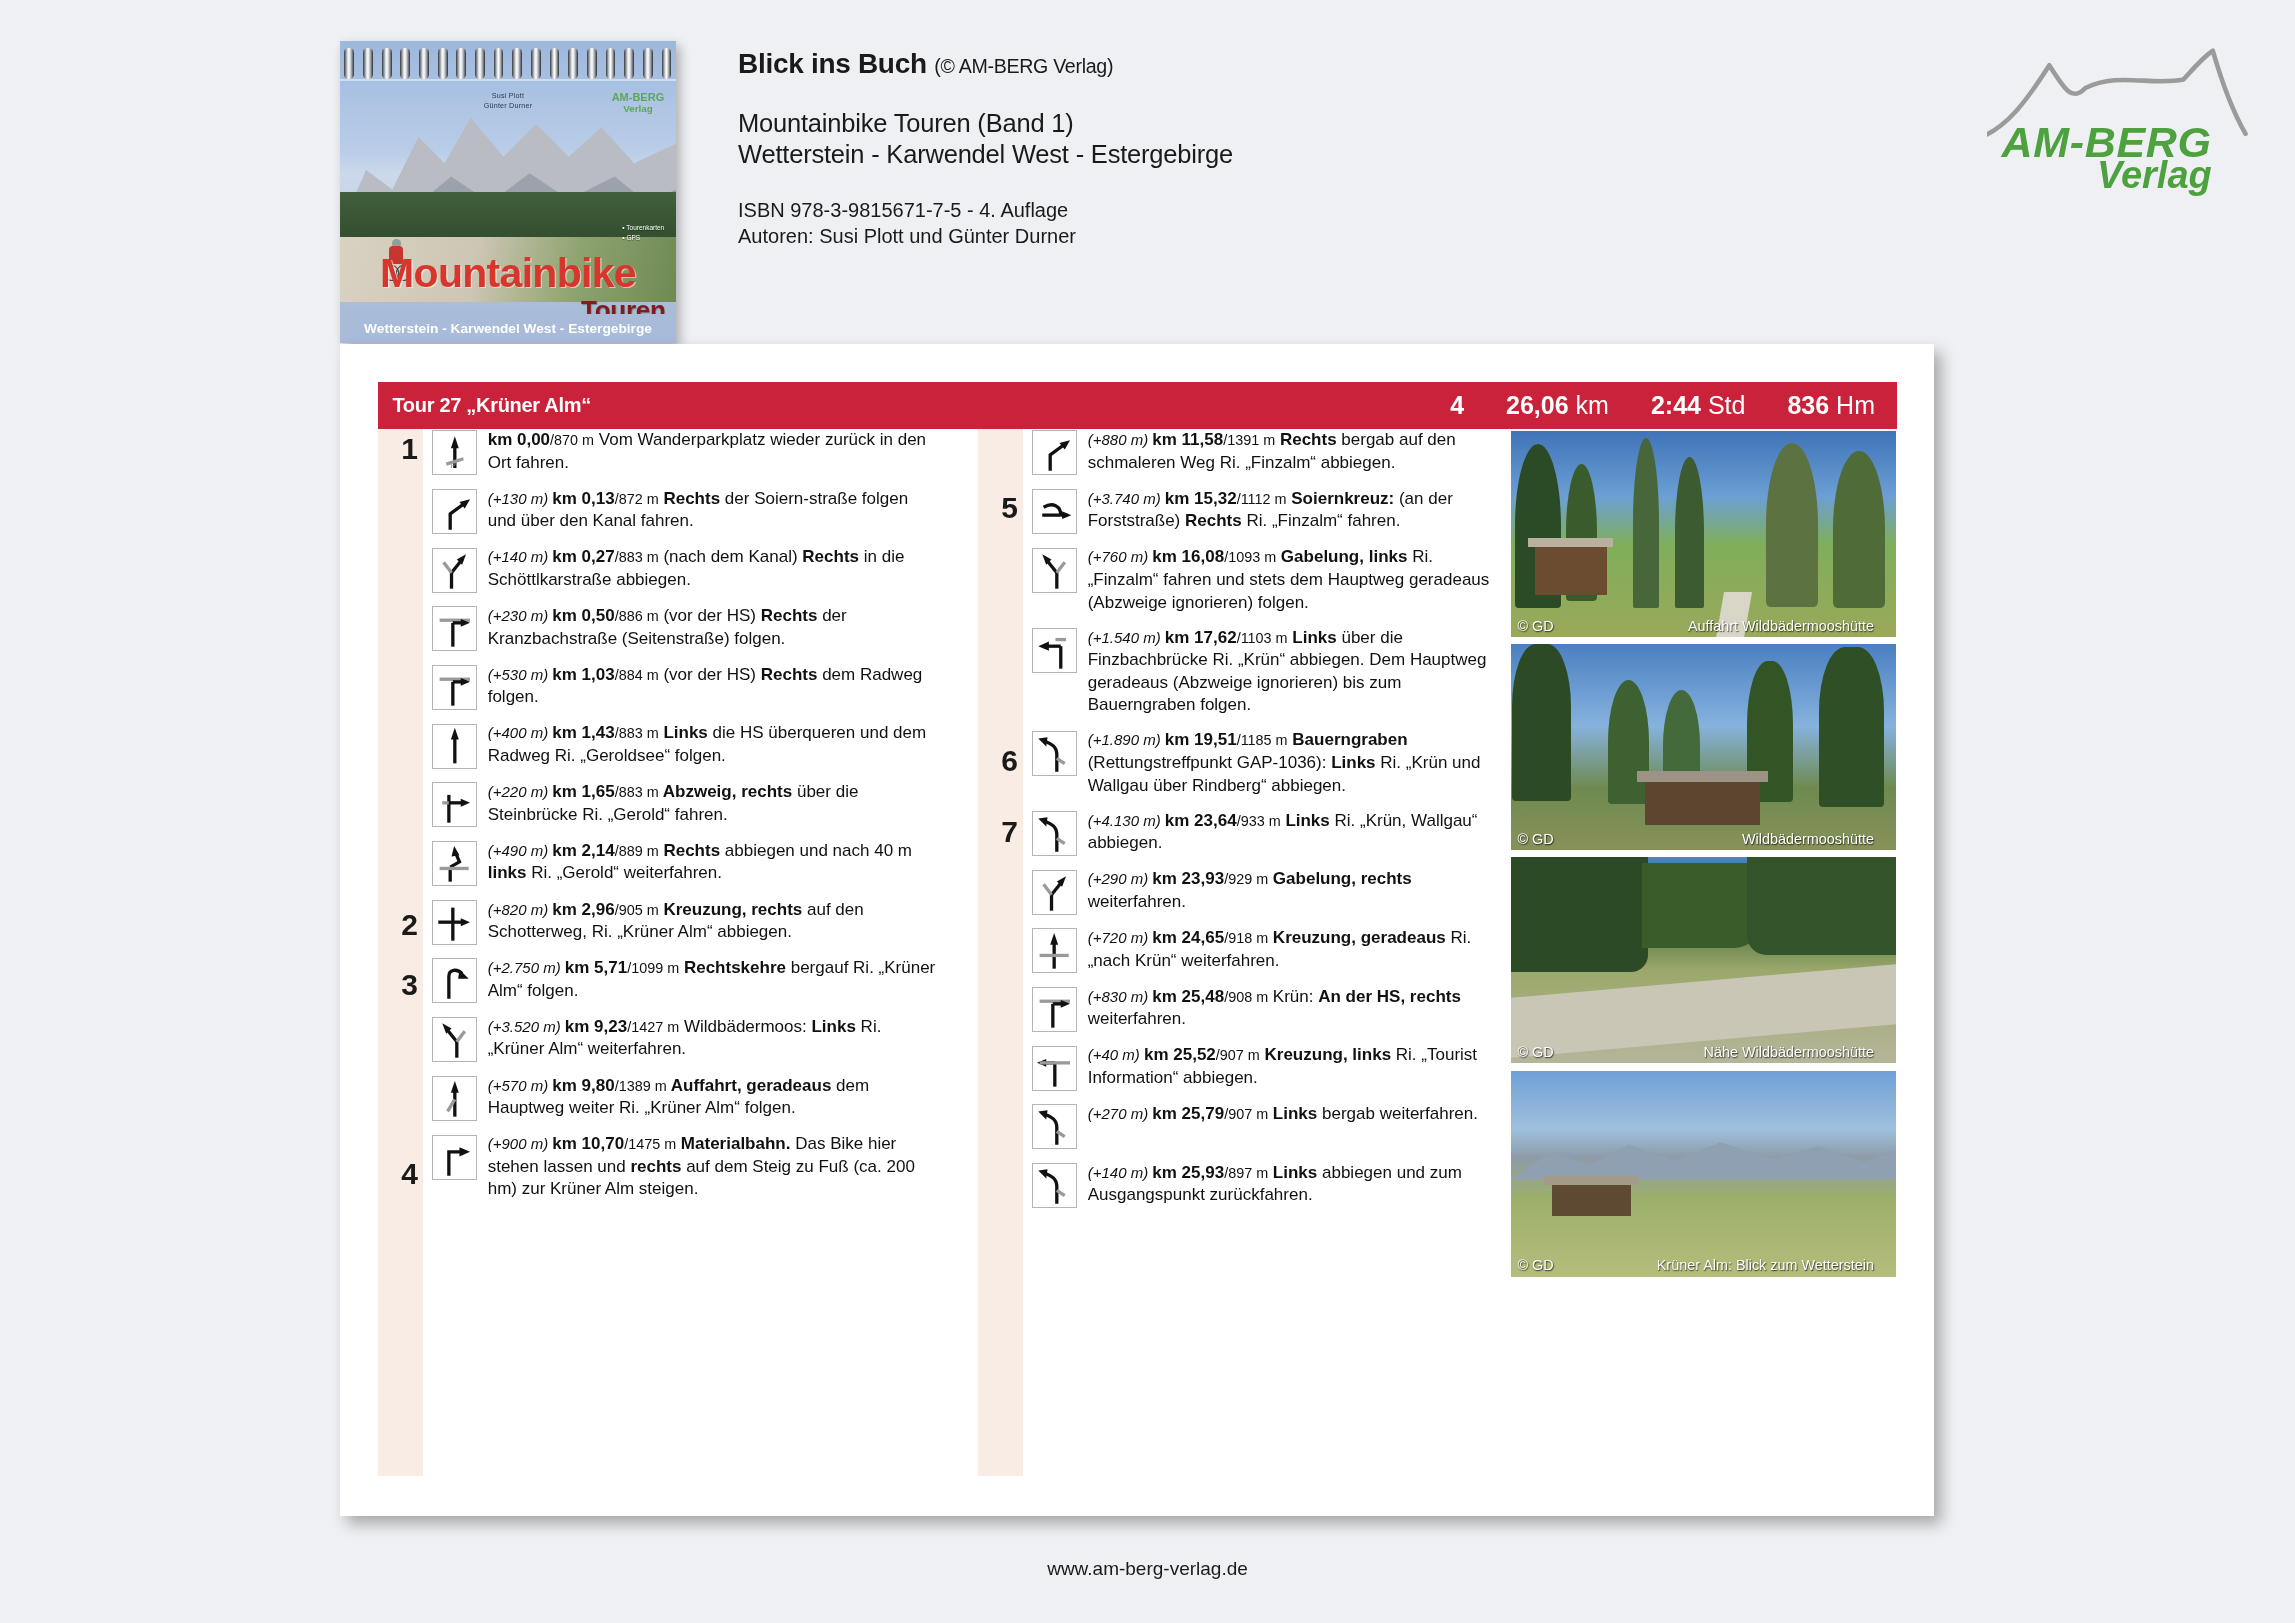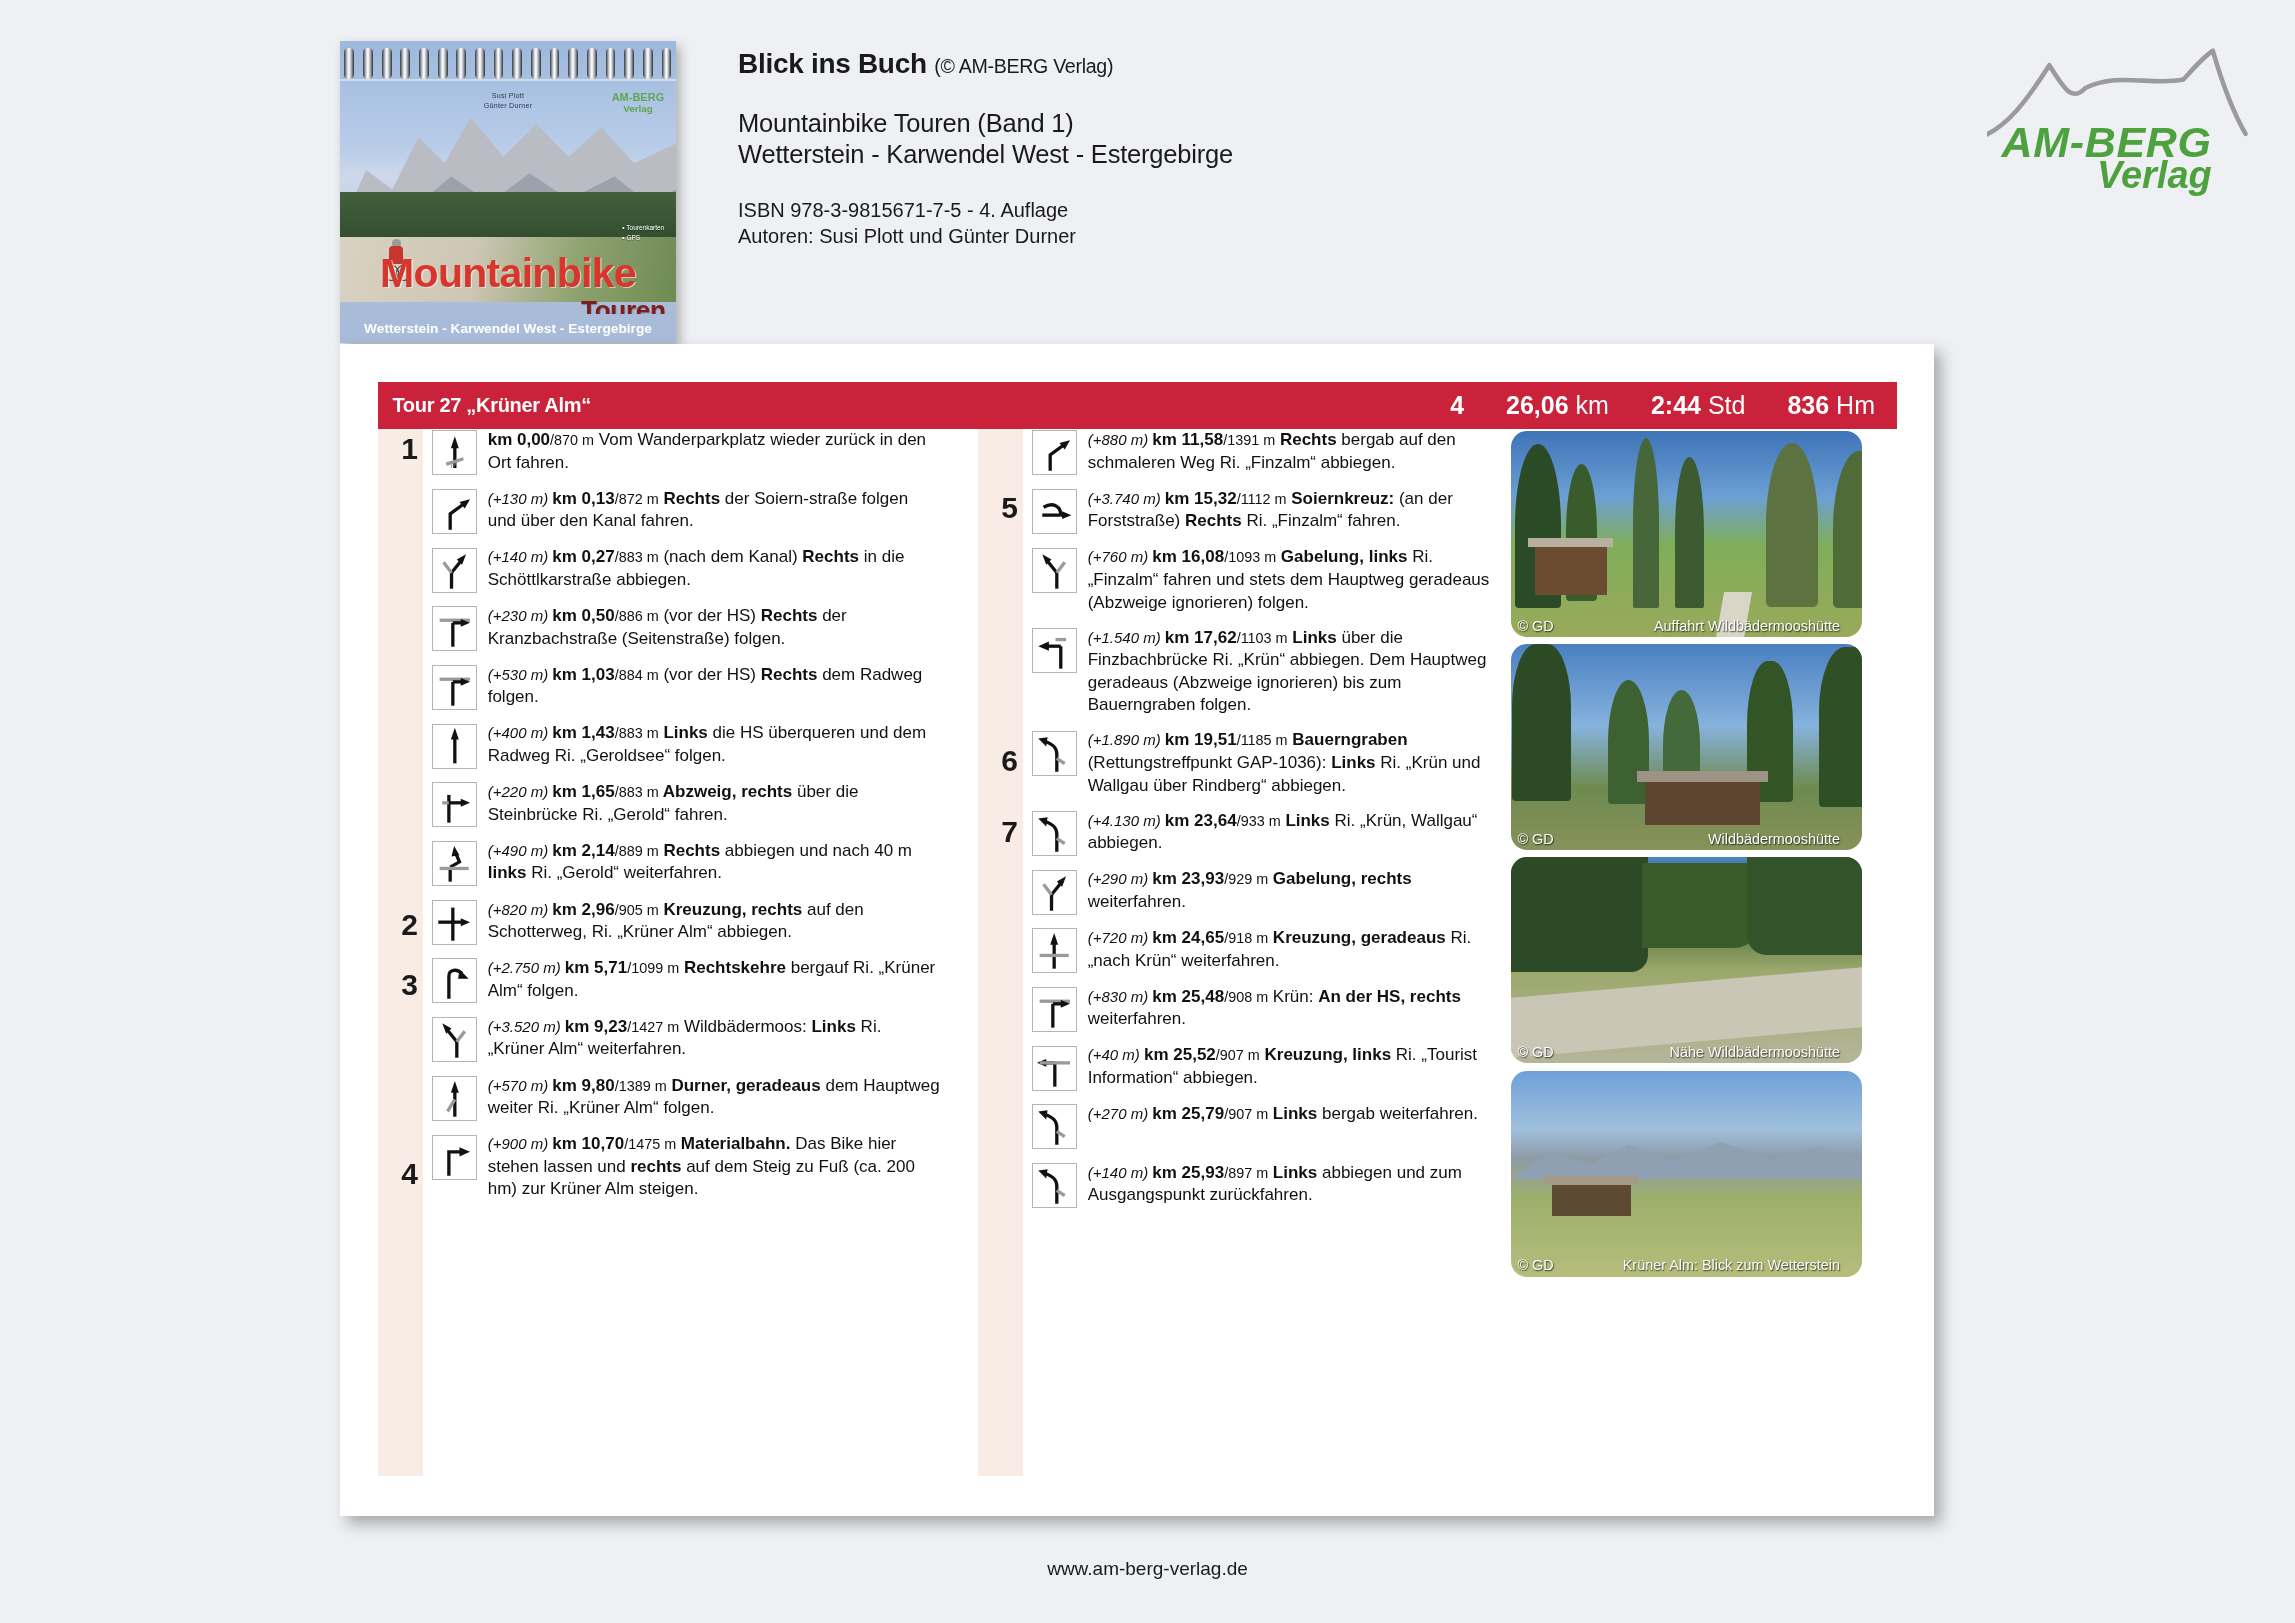--- a/index.html
+++ b/index.html
@@ -85,21 +85,21 @@
   .entry{display:flex;align-items:flex-start;margin-bottom:12.4px;}
   .ico{flex:0 0 43px;width:43px;height:43px;border:1.3px solid #b5b5b5;background:#ffffff;margin-top:1.3px;}
   .ico svg{display:block;}
   .etext{flex:1 1 auto;margin-left:10.5px;font-size:17px;line-height:1.33;color:#111111;}
   .etext .dist{font-style:italic;font-size:15px;}
   .etext b{font-weight:bold;}
   .etext .alt{font-size:14.4px;}
 
   
   .photos{position:absolute;right:0;top:0;width:385px;}
-  .photo{position:relative;width:351px;height:null;margin-bottom:7.2px;overflow:hidden;border-radius:16px;}
+  .photo{position:relative;width:385px;height:null;margin-bottom:7.2px;overflow:hidden;}
   .ph1{height:206px;}
   .ph2{height:206px;}
   .ph3{height:206px;}
   .ph4{height:206px;}
   .cap{position:absolute;left:0;bottom:3.3px;width:100%;display:flex;color:#ffffff;font-size:14.4px;
     text-shadow:0.7px 0.7px 1.3px rgba(0,0,0,.75);}
   .cap .c1{margin-left:6.5px;}
   .cap .c2{margin-left:auto;margin-right:22px;}
 
   
@@ -340,21 +340,21 @@
             <div class="etext"><span class="dist">(+3.520 m) </span><b>km 9,23</b><span class="alt">/1427 m</span><span> Wildbädermoos: </span><b>Links</b><span> Ri. „Krüner Alm“ weiterfahren.</span></div>
           </div>
           <div class="entry">
             <div class="ico">
               <svg width="41" height="41" viewBox="0 0 62 62">
                 <line x1="33" y1="60" x2="33" y2="18" stroke="#111" stroke-width="5" fill="none" stroke-linecap="butt"></line>
                 <polygon points="33,6 27,24 39,24" fill="#111"></polygon>
          <line x1="22" y1="52" x2="33" y2="34" stroke="#9a9a9a" stroke-width="5" fill="none"></line>
               </svg>
             </div>
-            <div class="etext"><span class="dist">(+570 m) </span><b>km 9,80</b><span class="alt">/1389 m</span><b> Durner, geradeaus</b><span> dem Hauptweg weiter Ri. „Krüner Alm“ folgen.</span></div>
+            <div class="etext"><span class="dist">(+570 m) </span><b>km 9,80</b><span class="alt">/1389 m</span><b> Auffahrt, geradeaus</b><span> dem Hauptweg weiter Ri. „Krüner Alm“ folgen.</span></div>
           </div>
           <div class="entry">
             <div class="ico">
               <svg width="41" height="41" viewBox="0 0 62 62">
                 <path d="M24,60 L24,24 L44,24" stroke="#111" stroke-width="5" fill="none" stroke-linecap="butt"></path>
                 <polygon points="56,24 40,17 40,31" fill="#111"></polygon>
               </svg>
             </div>
             <div class="etext"><span class="dist">(+900 m) </span><b>km 10,70</b><span class="alt">/1475 m</span><b> Materialbahn.</b><span> Das Bike hier stehen lassen und </span><b>rechts</b><span> auf dem Steig zu Fuß (ca. 200 hm) zur Krüner Alm steigen.</span></div>
           </div>

